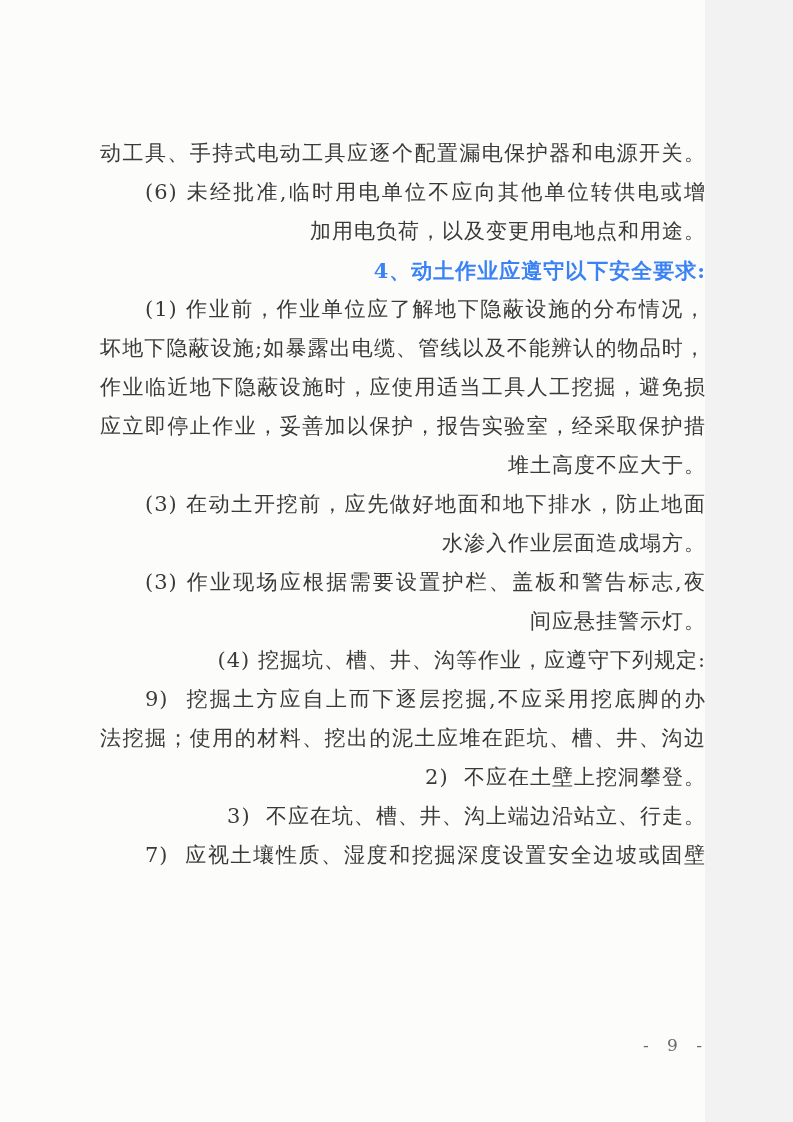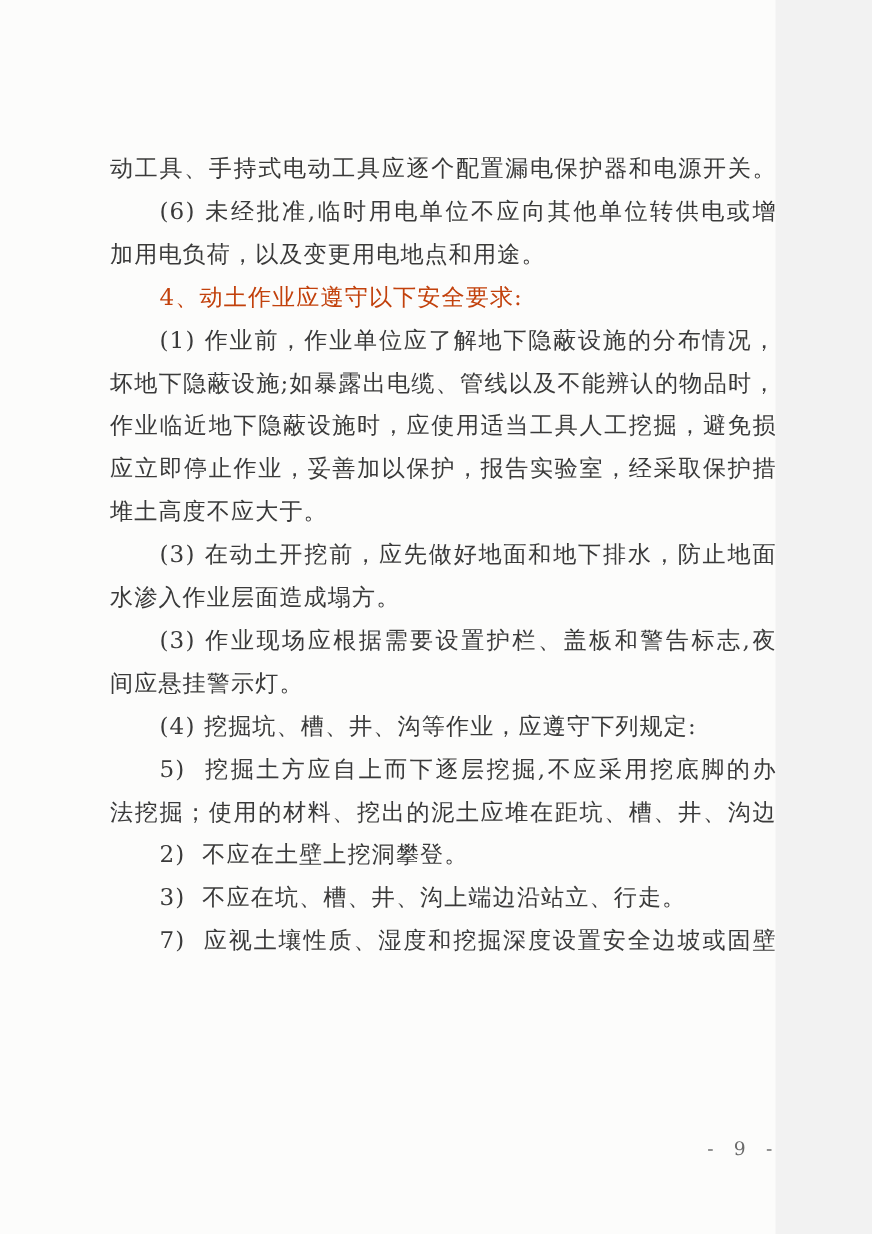--- a/index.html
+++ b/index.html
@@ -26,31 +26,32 @@
     top: 134px;
     width: 606px;
   }
   .line {
     height: 39px;
     line-height: 39px;
     font-size: 21px;
     letter-spacing: 1px;
     white-space: pre-wrap;
     color: #3a3a3a;
+    text-align: right;
   }
   .line.indent {
     text-indent: 45px;
   }
   .line.full {
     text-align: justify;
     text-align-last: justify;
   }
   .line.bold {
-    font-weight: 400;
-    color: #c2410c;
+    font-weight: 700;
+    color: #3b82f6;
   }
   .page-number {
     position: absolute;
     left: 615px;
     top: 1030px;
     width: 120px;
     height: 30px;
     line-height: 30px;
     text-align: center;
     font-size: 17px;
@@ -72,21 +73,21 @@
     <div class="line indent full">(1) 作业前，作业单位应了解地下隐蔽设施的分布情况，</div>
     <div class="line full">坏地下隐蔽设施;如暴露出电缆、管线以及不能辨认的物品时，</div>
     <div class="line full">作业临近地下隐蔽设施时，应使用适当工具人工挖掘，避免损</div>
     <div class="line full">应立即停止作业，妥善加以保护，报告实验室，经采取保护措</div>
     <div class="line">堆土高度不应大于。</div>
     <div class="line indent full">(3) 在动土开挖前，应先做好地面和地下排水，防止地面</div>
     <div class="line">水渗入作业层面造成塌方。</div>
     <div class="line indent full">(3) 作业现场应根据需要设置护栏、盖板和警告标志,夜</div>
     <div class="line">间应悬挂警示灯。</div>
     <div class="line indent">(4) 挖掘坑、槽、井、沟等作业，应遵守下列规定:</div>
-    <div class="line indent full">5)  挖掘土方应自上而下逐层挖掘,不应采用挖底脚的办</div>
+    <div class="line indent full">9)  挖掘土方应自上而下逐层挖掘,不应采用挖底脚的办</div>
     <div class="line full">法挖掘；使用的材料、挖出的泥土应堆在距坑、槽、井、沟边</div>
     <div class="line indent">2)  不应在土壁上挖洞攀登。</div>
     <div class="line indent">3)  不应在坑、槽、井、沟上端边沿站立、行走。</div>
     <div class="line indent full">7)  应视土壤性质、湿度和挖掘深度设置安全边坡或固壁</div>
   </div>
 
   <div class="page-number">- 9 -</div>
 </div>
 
 </body></html>

